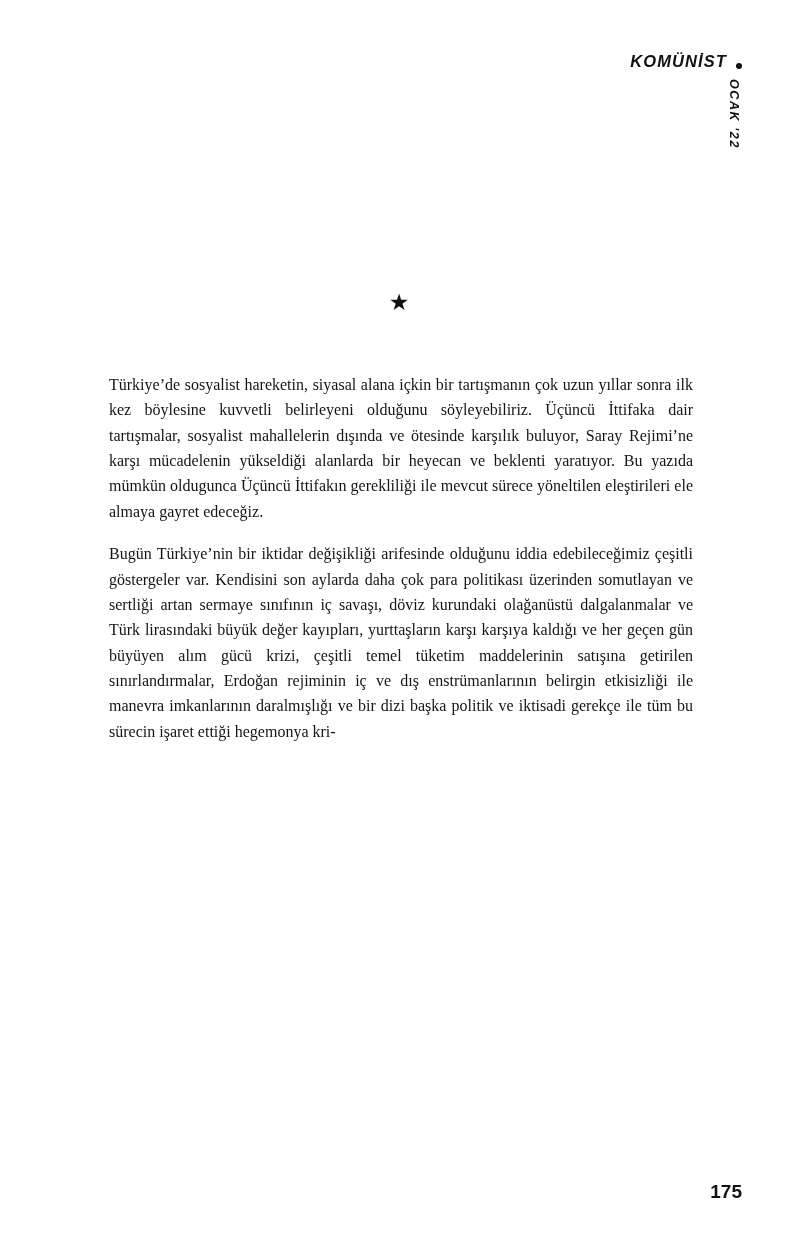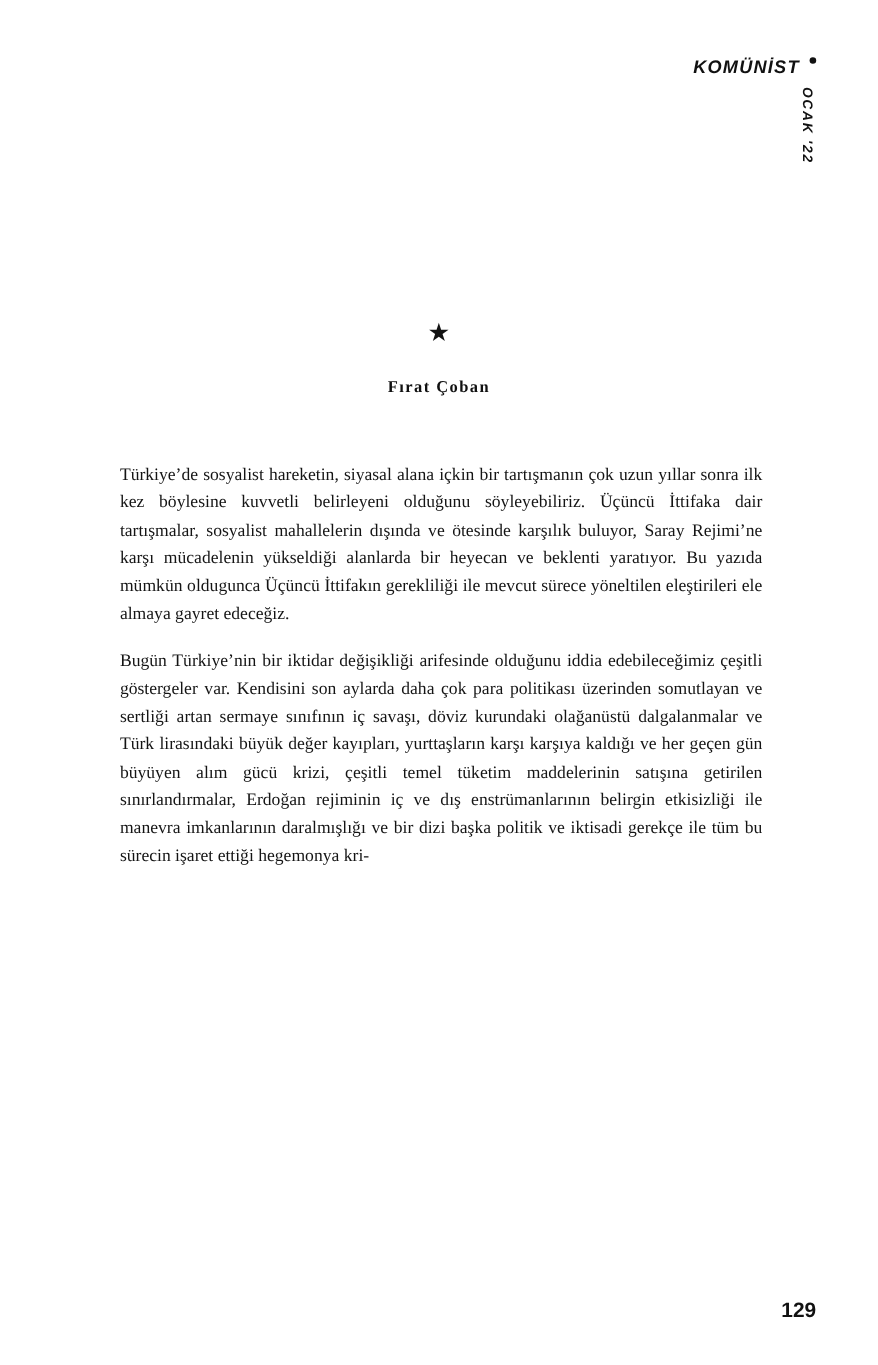--- a/index.html
+++ b/index.html
@@ -19,21 +19,21 @@
   
   .masthead {
     position: absolute;
     top: 52px;
     right: 56px;
     text-align: right;
     font-family: "Liberation Sans", sans-serif;
   }
   .masthead-line {
     display: flex;
-    align-items: flex-start;
+    align-items: flex-end;
     justify-content: flex-end;
     gap: 9px;
     margin-left: 32px;
   }
   .masthead-title {
     font-style: italic;
     font-weight: bold;
     font-size: 16.5px;
     letter-spacing: 1.1px;
     color: #111111;
@@ -134,22 +134,21 @@
   <div style="text-align:right;">
     <span class="masthead-issue">OCAK '22</span>
   </div>
 </div>
 
 <div class="article">
 
 
   <div class="star-rule">★</div>
 
-  <div class="byline">Fırat Çoban</div>
 
   <div class="body-copy">
     <p>Türkiye’de sosyalist hareketin, siyasal alana içkin bir tartışmanın çok uzun yıllar sonra ilk kez böylesine kuvvetli belirleyeni olduğunu söyleyebiliriz. Üçüncü İttifaka dair tartışmalar, sosyalist mahallelerin dışında ve ötesinde karşılık buluyor, Saray Rejimi’ne karşı mücadelenin yükseldiği alanlarda bir heyecan ve beklenti yaratıyor. Bu yazıda mümkün oldugunca Üçüncü İttifakın gerekliliği ile mevcut sürece yöneltilen eleştirileri ele almaya gayret edeceğiz.</p>
     <p>Bugün Türkiye’nin bir iktidar değişikliği arifesinde olduğunu iddia edebileceğimiz çeşitli göstergeler var. Kendisini son aylarda daha çok para politikası üzerinden somutlayan ve sertliği artan sermaye sınıfının iç savaşı, döviz kurundaki olağanüstü dalgalanmalar ve Türk lirasındaki büyük değer kayıpları, yurttaşların karşı karşıya kaldığı ve her geçen gün büyüyen alım gücü krizi, çeşitli temel tüketim maddelerinin satışına getirilen sınırlandırmalar, Erdoğan rejiminin iç ve dış enstrümanlarının belirgin etkisizliği ile manevra imkanlarının daralmışlığı ve bir dizi başka politik ve iktisadi gerekçe ile tüm bu sürecin işaret ettiği hegemonya kri-</p>
   </div>
 
 </div>
 
-<div class="folio">129</div>
+<div class="folio">175</div>
 
 </body></html>

